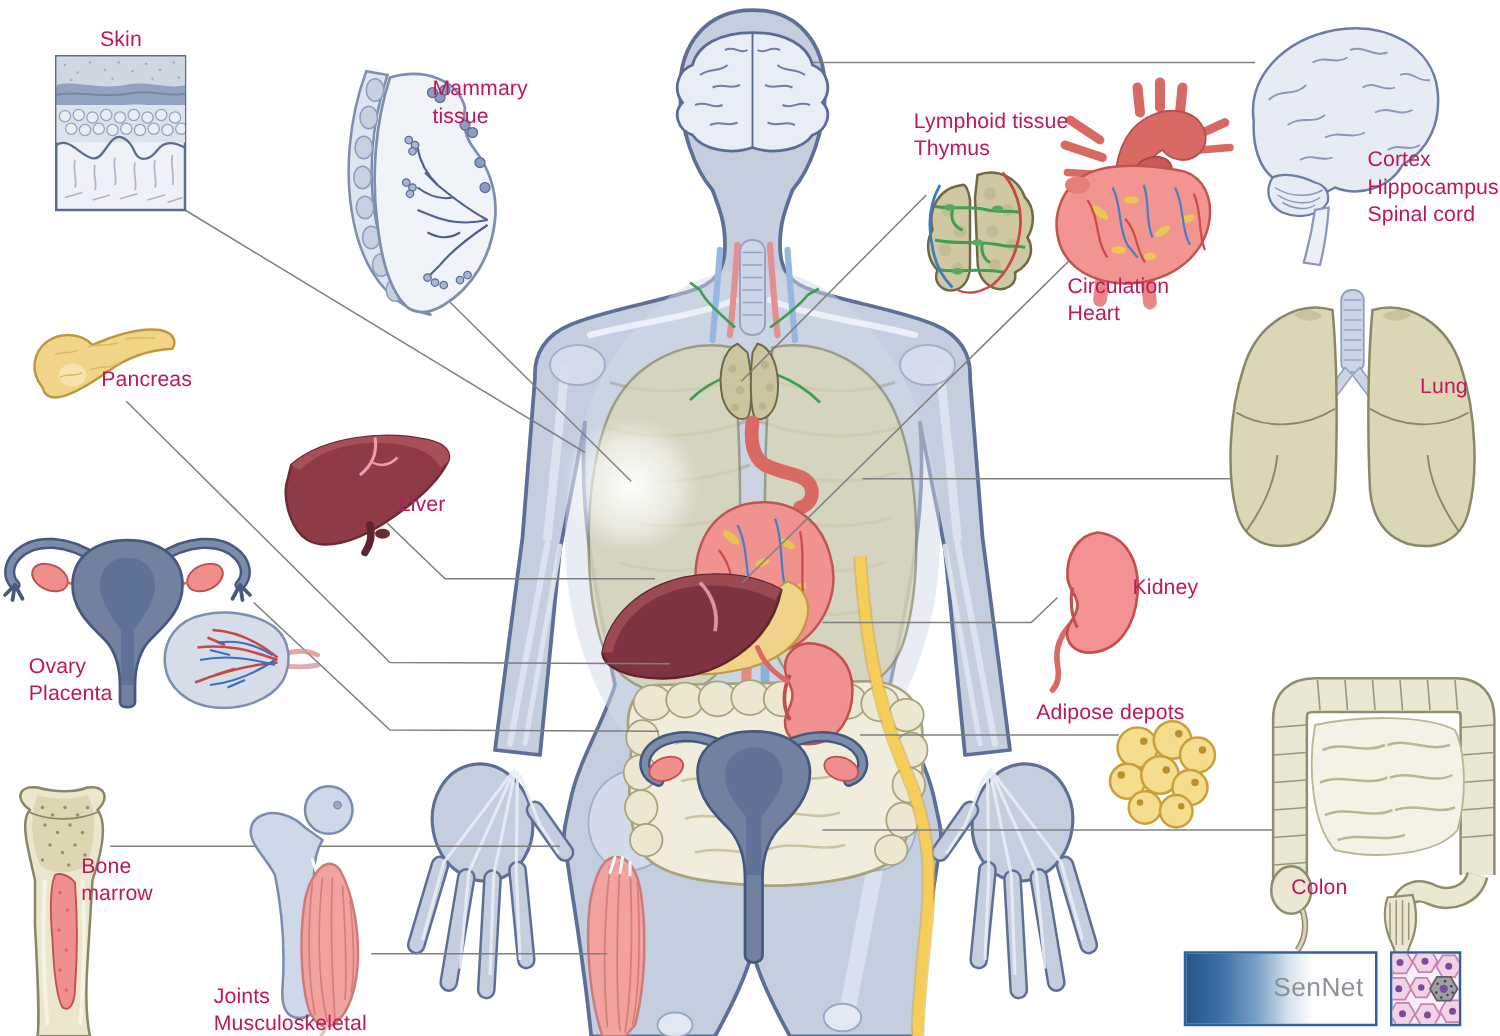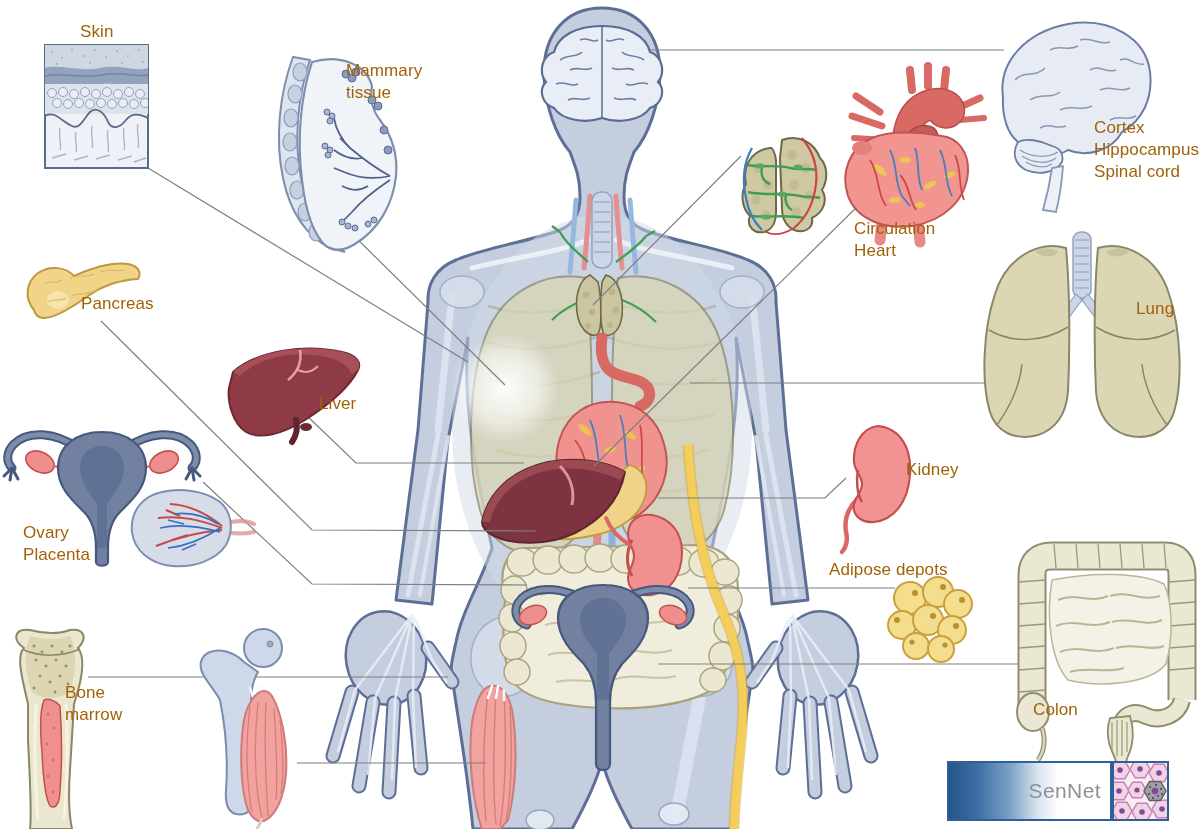--- a/index.html
+++ b/index.html
@@ -2,26 +2,26 @@
 <html><head>
 <meta charset="utf-8">
 <style>
   html,body { margin:0; padding:0; background:#ffffff; }
   .canvas {
     position:relative; width:1200px; height:829px; background:#ffffff;
     font-family:"Liberation Sans", sans-serif; overflow:hidden;
   }
   .canvas svg.art { position:absolute; left:0; top:0; }
   .label {
-    position:absolute; font-size:17px; line-height:22px; color:#a16207;
+    position:absolute; font-size:17px; line-height:22px; color:#be185d;
     white-space:pre-line; letter-spacing:0.1px;
   }
   .logo {
     position:absolute; left:947px; top:761px; width:222px; height:60px;
-    display:flex; gap:0; box-sizing:border-box;
+    display:flex; gap:10px; box-sizing:border-box;
   }
   .logo-band {
     flex:1; border:2px solid #30609a; box-sizing:border-box;
     background:linear-gradient(90deg,#24568d 0%, #3d6fa2 18%, #7ba2c6 38%, #d8e4ee 55%, #ffffff 68%);
     display:flex; align-items:center; justify-content:flex-end;
   }
   .logo-band span {
     color:#8b9196; font-size:21px; padding-right:9px; letter-spacing:0.4px;
   }
   .logo-cells {
@@ -743,35 +743,39 @@
       <path d="M 274,708 C 276,740 278,775 276,800"></path>
       <path d="M 280,720 C 283,748 284,775 281,794"></path>
     </g>
     <path d="M 262,818 C 260,824 258,828 256,829" fill="none" stroke="#e0c8c6" stroke-width="3"></path>
   </g>
 </svg>
 
 <div class="label" style="left:80px; top:21px;">Skin</div>
 <div class="label" style="left:346px; top:60px;">Mammary
 tissue</div>
+<div class="label" style="left:731px; top:86px;">Lymphoid tissue
+Thymus</div>
 <div class="label" style="left:1094px; top:117px;">Cortex
 Hippocampus
 Spinal cord</div>
 <div class="label" style="left:854px; top:218px;">Circulation
 Heart</div>
 <div class="label" style="left:81px; top:293px;">Pancreas</div>
 <div class="label" style="left:1112px; top:298px;margin-left:24px;">Lung</div>
 <div class="label" style="left:319px; top:393px;">Liver</div>
 <div class="label" style="left:23px; top:522px;">Ovary
 Placenta</div>
 <div class="label" style="left:906px; top:459px;">Kidney</div>
 <div class="label" style="left:829px; top:559px;">Adipose depots</div>
 <div class="label" style="left:65px; top:682px;">Bone
 marrow</div>
 <div class="label" style="left:1033px; top:699px;">Colon</div>
+<div class="label" style="left:171px; top:786px;">Joints
+Musculoskeletal</div>
 
 <div class="logo">
   <div class="logo-band">
     <span>SenNet</span>
   </div>
   <div class="logo-cells">
     <svg width="53" height="56" viewBox="0 0 53 56">
       <g fill="#f2d3e6" stroke="#c77fb4" stroke-width="1.4">
         <polygon points="16,7 11,15.7 1,15.7 -4,7 1,-1.7 11,-1.7"></polygon>
         <polygon points="36,6 31,14.7 21,14.7 16,6 21,-2.7 31,-2.7"></polygon>

